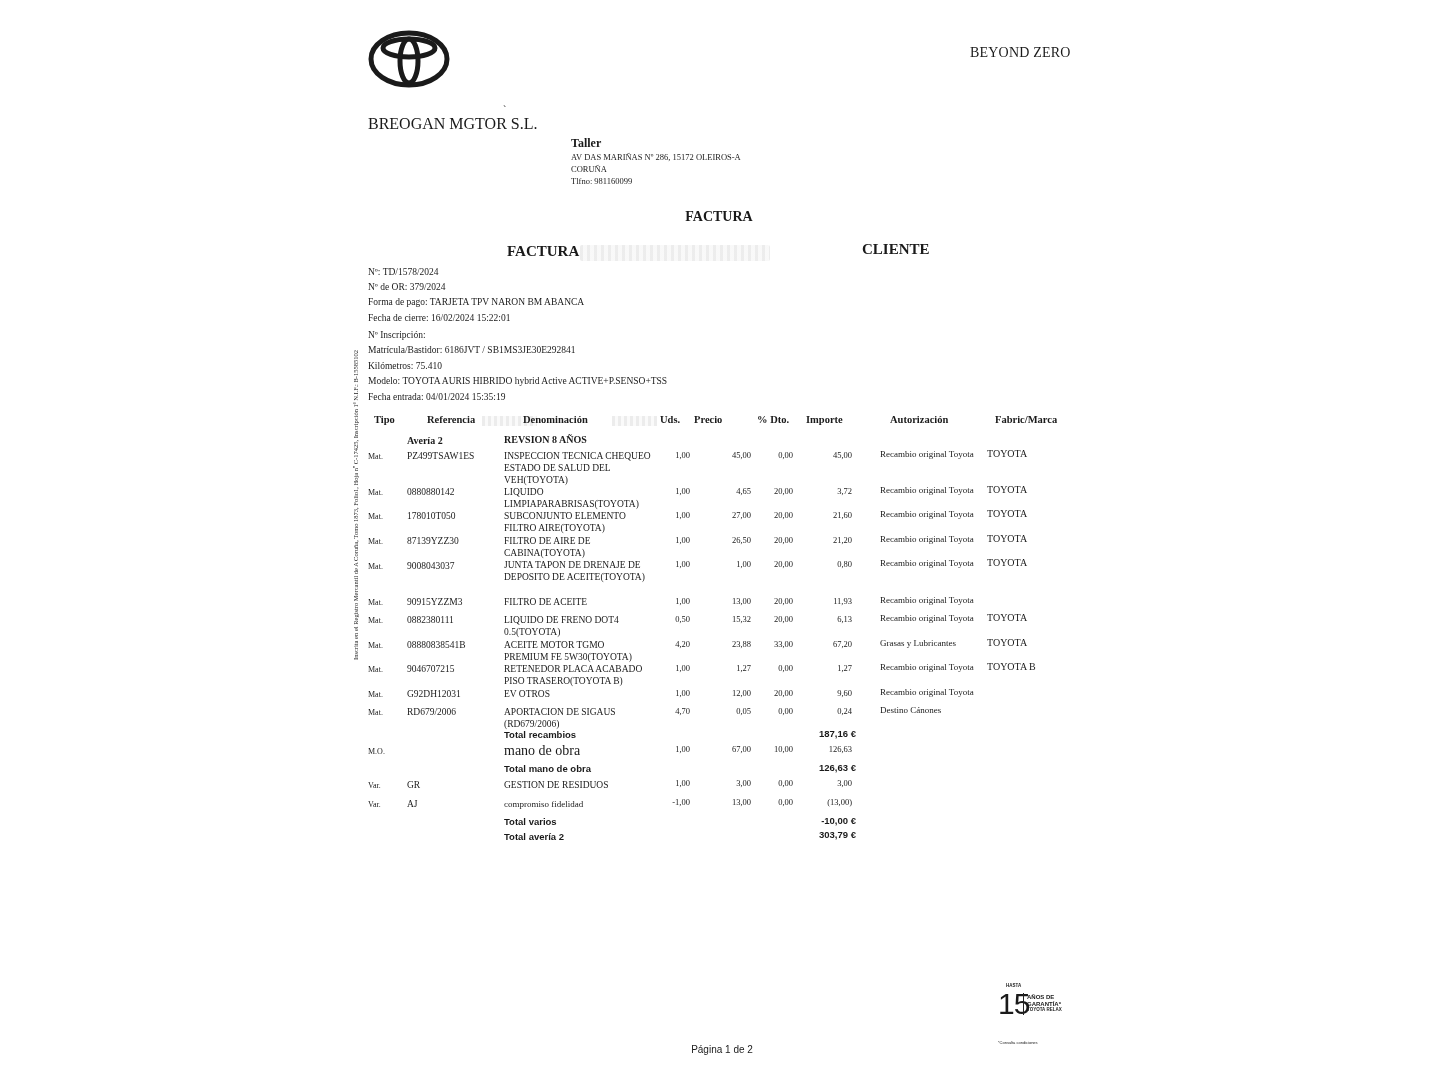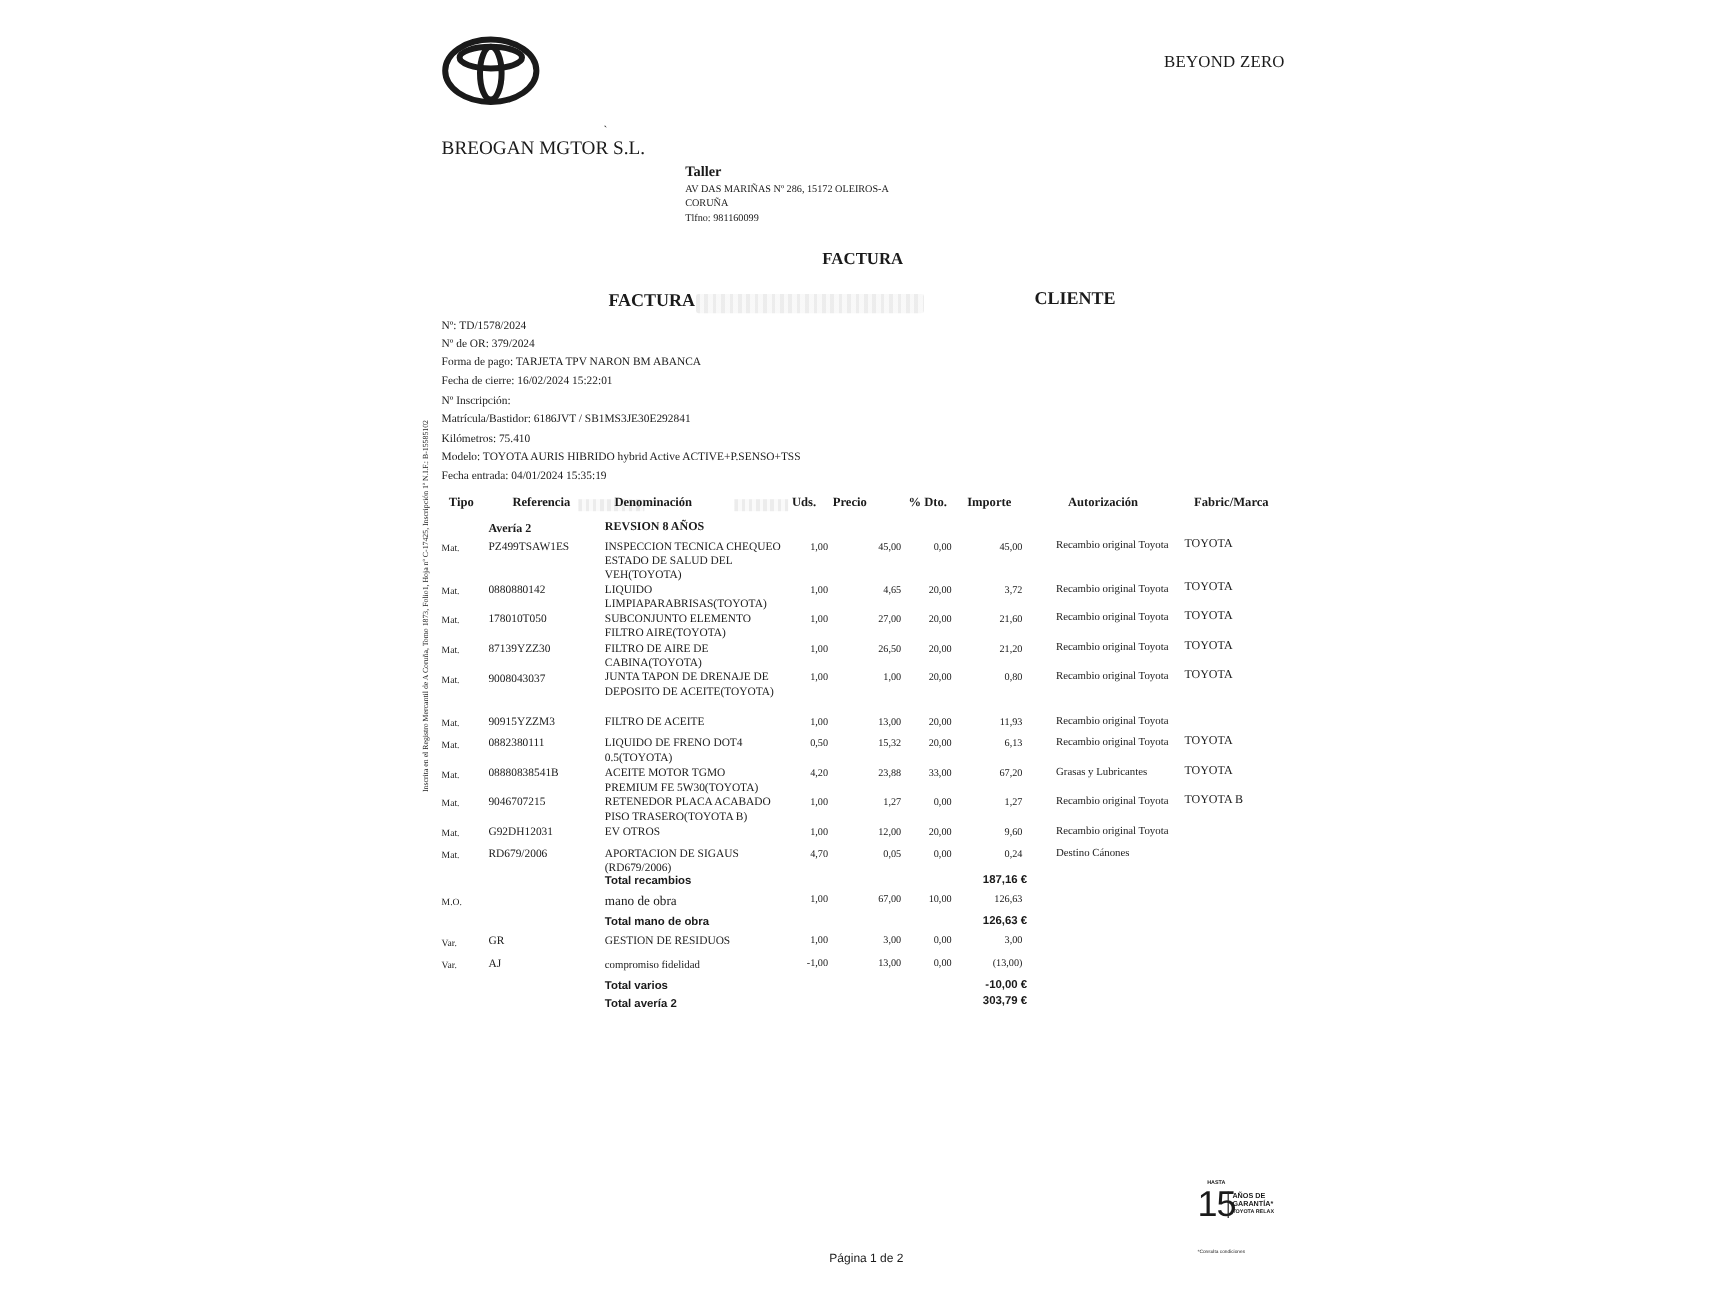--- a/index.html
+++ b/index.html
@@ -74,21 +74,21 @@
 <div class="abs info-line" style="top:313px">Fecha de cierre: 16/02/2024  15:22:01</div>
 <div class="abs info-line" style="top:330px">Nº Inscripción:</div>
 <div class="abs info-line" style="top:345px">Matrícula/Bastidor: 6186JVT / SB1MS3JE30E292841</div>
 <div class="abs info-line" style="top:361px">Kilómetros: 75.410</div>
 <div class="abs info-line" style="top:376px">Modelo: TOYOTA AURIS HIBRIDO hybrid Active ACTIVE+P.SENSO+TSS</div>
 <div class="abs info-line" style="top:392px">Fecha entrada: 04/01/2024  15:35:19</div>
 
 <div class="abs th" style="left:374px">Tipo</div>
 <div class="abs th" style="left:427px">Referencia</div>
 <div class="abs blur-h" style="left:482px;width:55px"></div>
-<div class="abs th" style="left:512px">Denominación</div>
+<div class="abs th" style="left:523px">Denominación</div>
 <div class="abs blur-h" style="left:612px;width:45px"></div>
 <div class="abs th" style="left:660px">Uds.</div>
 <div class="abs th" style="left:694px">Precio</div>
 <div class="abs th" style="left:757px">% Dto.</div>
 <div class="abs th" style="left:806px">Importe</div>
 <div class="abs th" style="left:890px">Autorización</div>
 <div class="abs th" style="left:995px">Fabric/Marca</div>
 
 <div class="abs row" style="left:407px;top:435px;font-weight:bold;font-size:10px">Avería 2</div>
 <div class="abs row" style="left:504px;top:434px;font-weight:bold;font-size:10px">REVSION 8 AÑOS</div>
@@ -222,21 +222,21 @@
   <div class="abs row c-dto" style="top:706px">0,00</div>
   <div class="abs row c-imp" style="top:706px">0,24</div>
   <div class="abs row c-cla" style="top:705px">Destino Cánones</div>
 </div>
 
 <div class="abs total-label" style="top:729px">Total recambios</div>
 <div class="abs total-val" style="top:728px">187,16 €</div>
 
 <div>
   <div class="abs row c-tipo" style="top:747px">M.O.</div>
-  <div class="abs row c-den" style="top:745px;font-size:11px">mano de obra</div>
+  <div class="abs row c-den" style="top:745px;font-size:14px">mano de obra</div>
   <div class="abs row c-uds" style="top:744px">1,00</div>
   <div class="abs row c-pre" style="top:744px">67,00</div>
   <div class="abs row c-dto" style="top:744px">10,00</div>
   <div class="abs row c-imp" style="top:744px">126,63</div>
 </div>
 
 <div class="abs total-label" style="top:763px">Total mano de obra</div>
 <div class="abs total-val" style="top:762px">126,63 €</div>
 
 <div>

